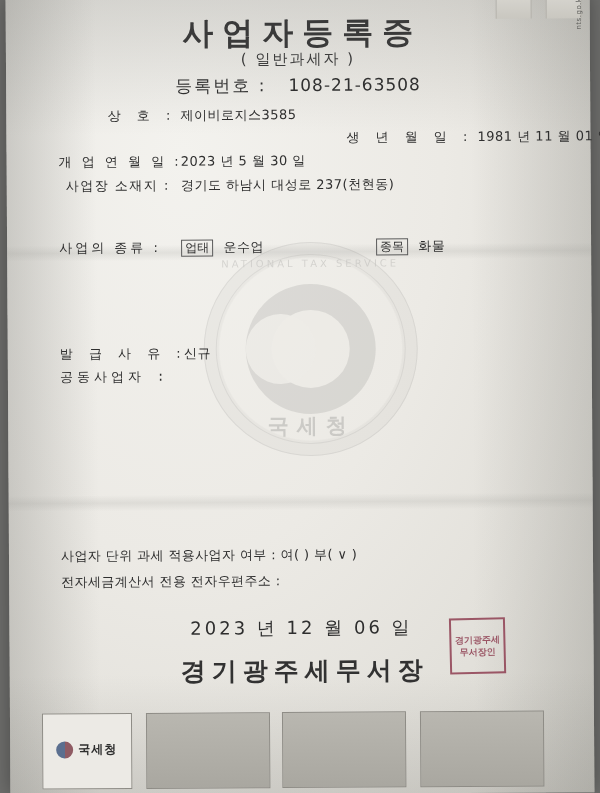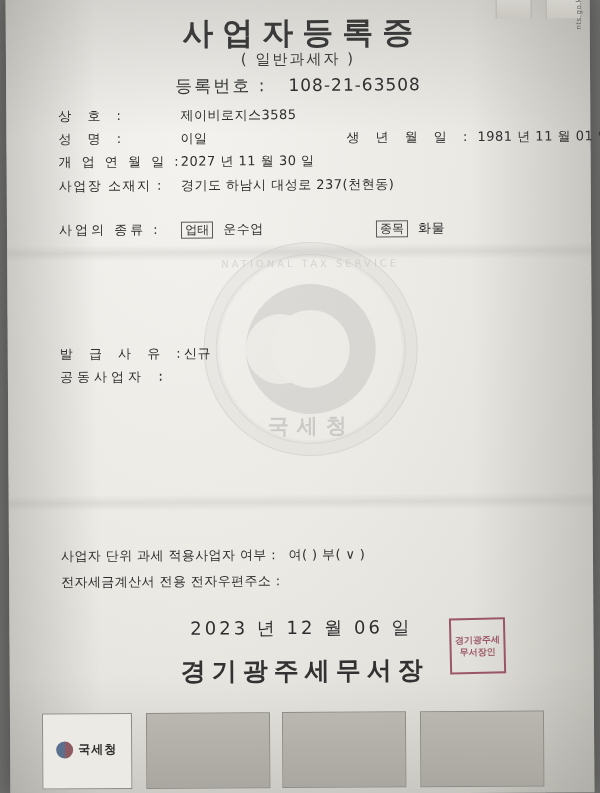--- a/index.html
+++ b/index.html
@@ -117,30 +117,30 @@
   }
   .field .lbl {
     display: inline-block;
     letter-spacing: 6px;
   }
   .field .val {
     display: inline-block;
     letter-spacing: 0.5px;
   }
   .row-sanghho { left: 52px; top: 112px; }
-  .row-sanghho .lbl { width: 118px; }
+  .row-sanghho .lbl { width: 118px; text-align: right; }
   .row-name    { left: 52px; top: 135px; }
   .row-name .lbl { width: 118px; }
   .row-birth   { left: 340px; top: 135px; }
   .row-open    { left: 52px; top: 158px; }
   .row-open .lbl { width: 118px; letter-spacing: 3px; }
   .row-addr    { left: 52px; top: 182px; }
-  .row-addr .lbl { width: 118px; letter-spacing: 1.5px; }
+  .row-addr .lbl { width: 118px; letter-spacing: 1.5px; text-align: center; }
   .row-biztype { left: 52px; top: 226px; }
-  .row-biztype .lbl { width: 118px; letter-spacing: 3px; }
+  .row-biztype .lbl { width: 118px; letter-spacing: 3px; margin-top: 18px; }
 
   .boxed {
     display: inline-block;
     border: 1px solid #5a5a5a;
     padding: 0 3px;
     font-size: 12px;
     letter-spacing: 0;
     line-height: 15px;
   }
 
@@ -340,33 +340,29 @@
       <div class="doc-subtitle">( 일반과세자 )</div>
       <div class="reg-line">
         <span class="label">등록번호 :</span><span class="value">108-21-63508</span>
       </div>
 
       <div class="field row-sanghho">
         <span class="lbl">상           호 :</span>
         <span class="val">제이비로지스3585</span>
       </div>
 
-      <div class="field row-name">
-        <span class="lbl">성           명 :</span>
-        <span class="val">이일</span>
-      </div>
 
       <div class="field row-birth">
         <span class="lbl">생 년 월 일 :</span>
         <span class="val">1981 년 11 월 01 일</span>
       </div>
 
       <div class="field row-open">
         <span class="lbl">개 업 연 월 일 :</span>
-        <span class="val">2027 년 11 월 30 일</span>
+        <span class="val">2023 년 5 월 30 일</span>
       </div>
 
       <div class="field row-addr">
         <span class="lbl">사업장 소재지 :</span>
         <span class="val">경기도 하남시 대성로 237(천현동)</span>
       </div>
 
       <div class="field row-biztype">
         <span class="lbl">사업의 종류 :</span>
         <span class="boxed">업태</span>
@@ -380,21 +376,21 @@
         <span class="val">신규</span>
       </div>
 
       <div class="field row-joint">
         <span class="lbl">공동사업자 :</span>
         <span class="val"></span>
       </div>
 
       <div class="field row-unittax">
         <span>사업자 단위 과세 적용사업자 여부 :</span>
-        <span style="margin-left:8px;">여(  )  부( ∨ )</span>
+        <span style="">여(  )  부( ∨ )</span>
       </div>
 
       <div class="field row-email">
         <span>전자세금계산서 전용 전자우편주소 :</span>
         <span style="margin-left:8px;"></span>
       </div>
 
       <div class="issue-date">2023 년 12 월 06 일</div>
       <div class="office">경기광주세무서장</div>
       <div class="seal">경기광주세무서장인</div>

